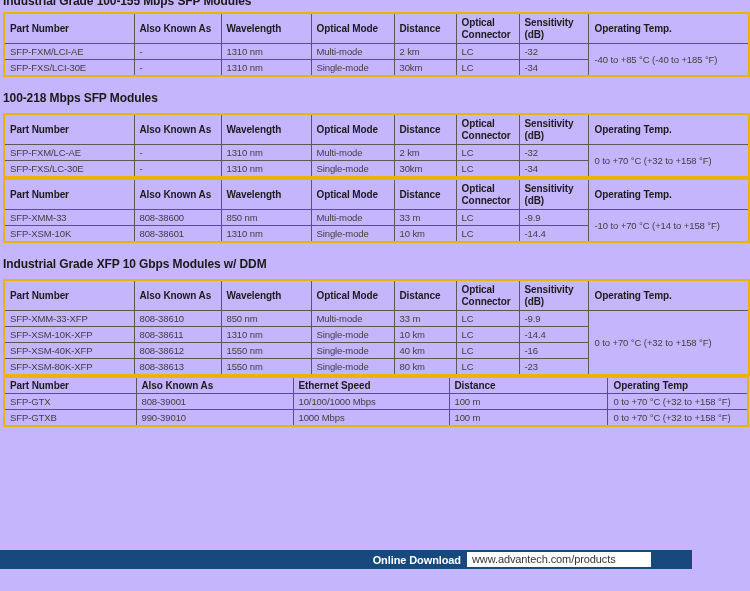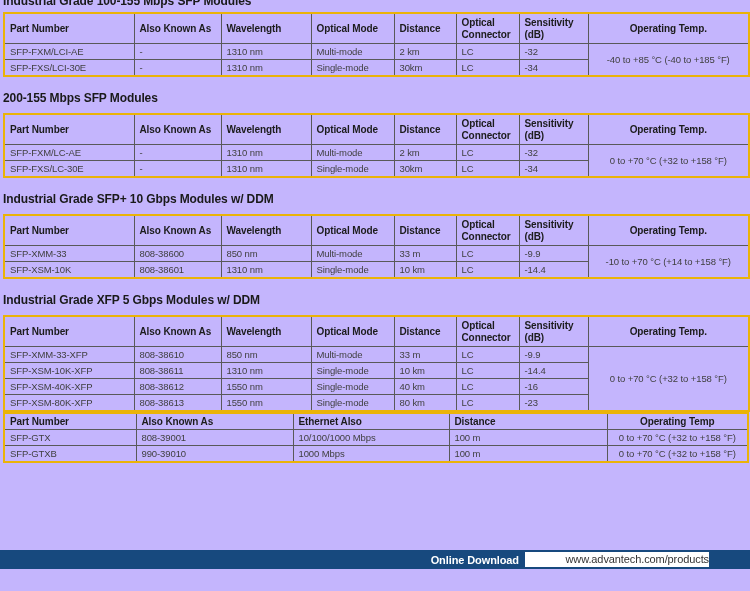--- a/index.html
+++ b/index.html
@@ -43,25 +43,25 @@
     letter-spacing:-0.1px;
   }
   table.spec.copper th{height:15px;line-height:15px;}
   table.spec td{
     font-size:9.5px;
     color:#404040;
     height:15px;
     line-height:15px;
     letter-spacing:-0.1px;
   }
-  table.spec .c{text-align:center;padding:0 6px;}
+  table.spec .c{padding:0 6px;}
   .footer-bar{
     position:absolute;
     left:0;top:550px;
-    width:750px;height:19px;
+    width:692px;height:19px;
     background:#17497E;
     display:flex;
     align-items:center;
     justify-content:flex-end;
   }
   .footer-label{
     color:#ffffff;
     font-weight:bold;
     font-size:11px;
     letter-spacing:-0.1px;
@@ -73,21 +73,20 @@
     width:179px;
     height:15px;
     line-height:15px;
     font-size:11px;
     color:#333333;
     letter-spacing:-0.1px;
     padding-left:5px;
     margin-right:41px;
     overflow:hidden;
     white-space:nowrap;
-    text-align:right;
   }
 </style>
 </head>
 <body>
 
 <div class="page">
   <div class="content">
 
     <section>
       <div class="sec-title first">Industrial Grade 100-155 Mbps SFP Modules</div>
@@ -132,21 +131,21 @@
               <td>Single-mode</td>
               <td>30km</td>
               <td>LC</td>
               <td>-34</td>
             </tr>
           </tbody>
         </table>
     </section>
 
     <section>
-      <div class="sec-title">200-155 Mbps SFP Modules</div>
+      <div class="sec-title">100-218 Mbps SFP Modules</div>
       <table class="spec">
           <colgroup>
             <col style="width: 130px;">
             <col style="width: 87px;">
             <col style="width: 90px;">
             <col style="width: 83px;">
             <col style="width: 62px;">
             <col style="width: 63px;">
             <col style="width: 69px;">
             <col style="width: 161px;">
@@ -181,21 +180,20 @@
               <td>Single-mode</td>
               <td>30km</td>
               <td>LC</td>
               <td>-34</td>
             </tr>
           </tbody>
         </table>
     </section>
 
     <section>
-      <div class="sec-title">Industrial Grade SFP+ 10 Gbps Modules w/ DDM</div>
       <table class="spec">
           <colgroup>
             <col style="width: 130px;">
             <col style="width: 87px;">
             <col style="width: 90px;">
             <col style="width: 83px;">
             <col style="width: 62px;">
             <col style="width: 63px;">
             <col style="width: 69px;">
             <col style="width: 161px;">
@@ -230,21 +228,21 @@
               <td>Single-mode</td>
               <td>10 km</td>
               <td>LC</td>
               <td>-14.4</td>
             </tr>
           </tbody>
         </table>
     </section>
 
     <section>
-      <div class="sec-title">Industrial Grade XFP 5 Gbps Modules w/ DDM</div>
+      <div class="sec-title">Industrial Grade XFP 10 Gbps Modules w/ DDM</div>
       <table class="spec">
           <colgroup>
             <col style="width: 130px;">
             <col style="width: 87px;">
             <col style="width: 90px;">
             <col style="width: 83px;">
             <col style="width: 62px;">
             <col style="width: 63px;">
             <col style="width: 69px;">
             <col style="width: 161px;">
@@ -309,21 +307,21 @@
             <col style="width: 132px;">
             <col style="width: 157px;">
             <col style="width: 156px;">
             <col style="width: 158px;">
             <col style="width: 141px;">
           </colgroup>
           <thead>
             <tr>
               <th>Part Number</th>
               <th>Also Known As</th>
-              <th>Ethernet Also</th>
+              <th>Ethernet Speed</th>
               <th>Distance</th>
               <th class="c">Operating Temp</th>
             </tr>
           </thead>
           <tbody>
             <tr>
               <td>SFP-GTX</td>
               <td>808-39001</td>
               <td>10/100/1000 Mbps</td>
               <td>100 m</td>

